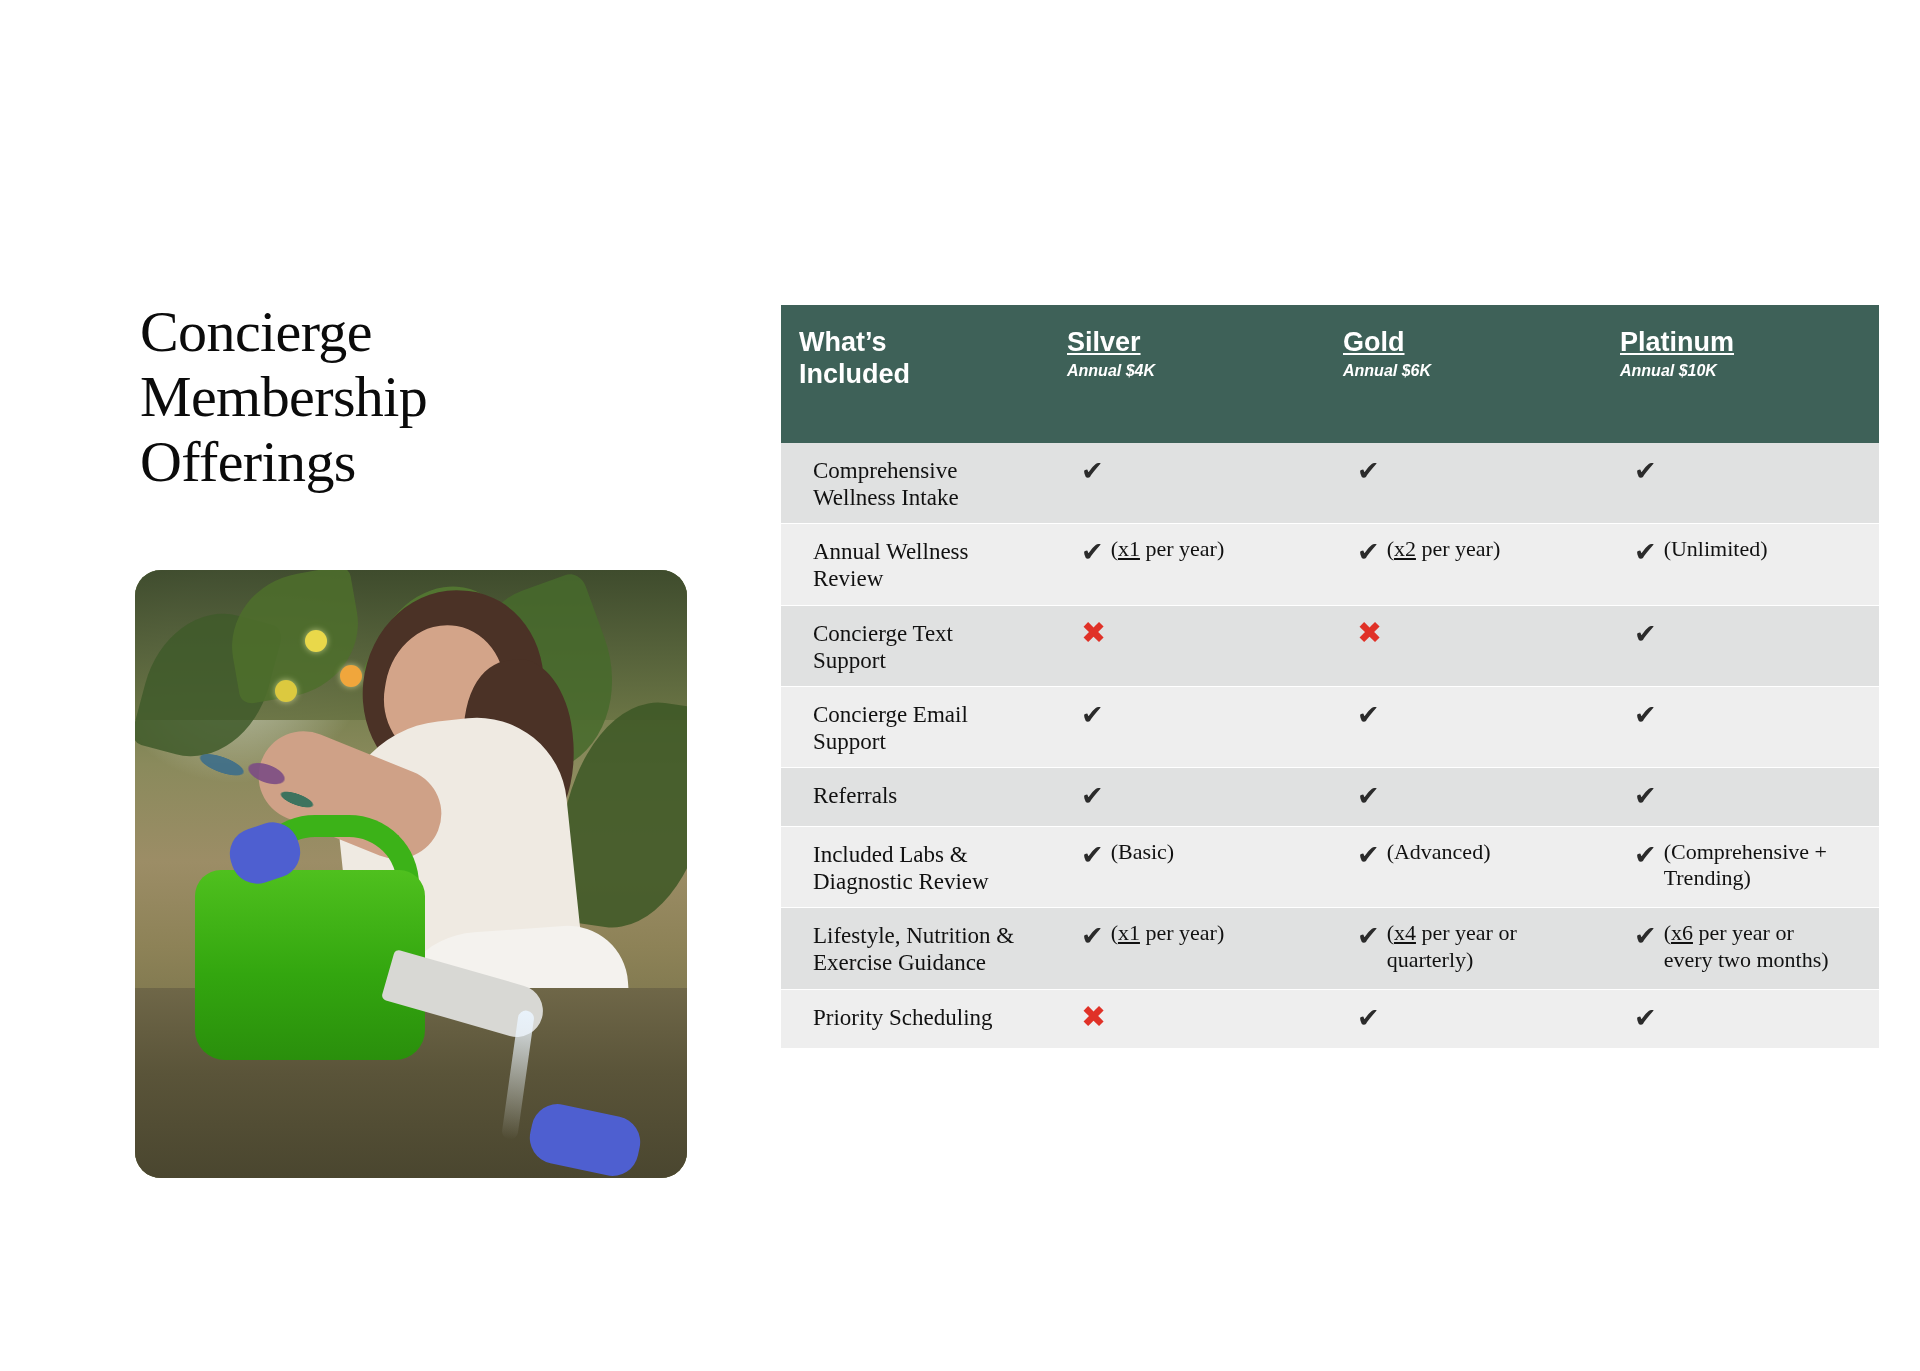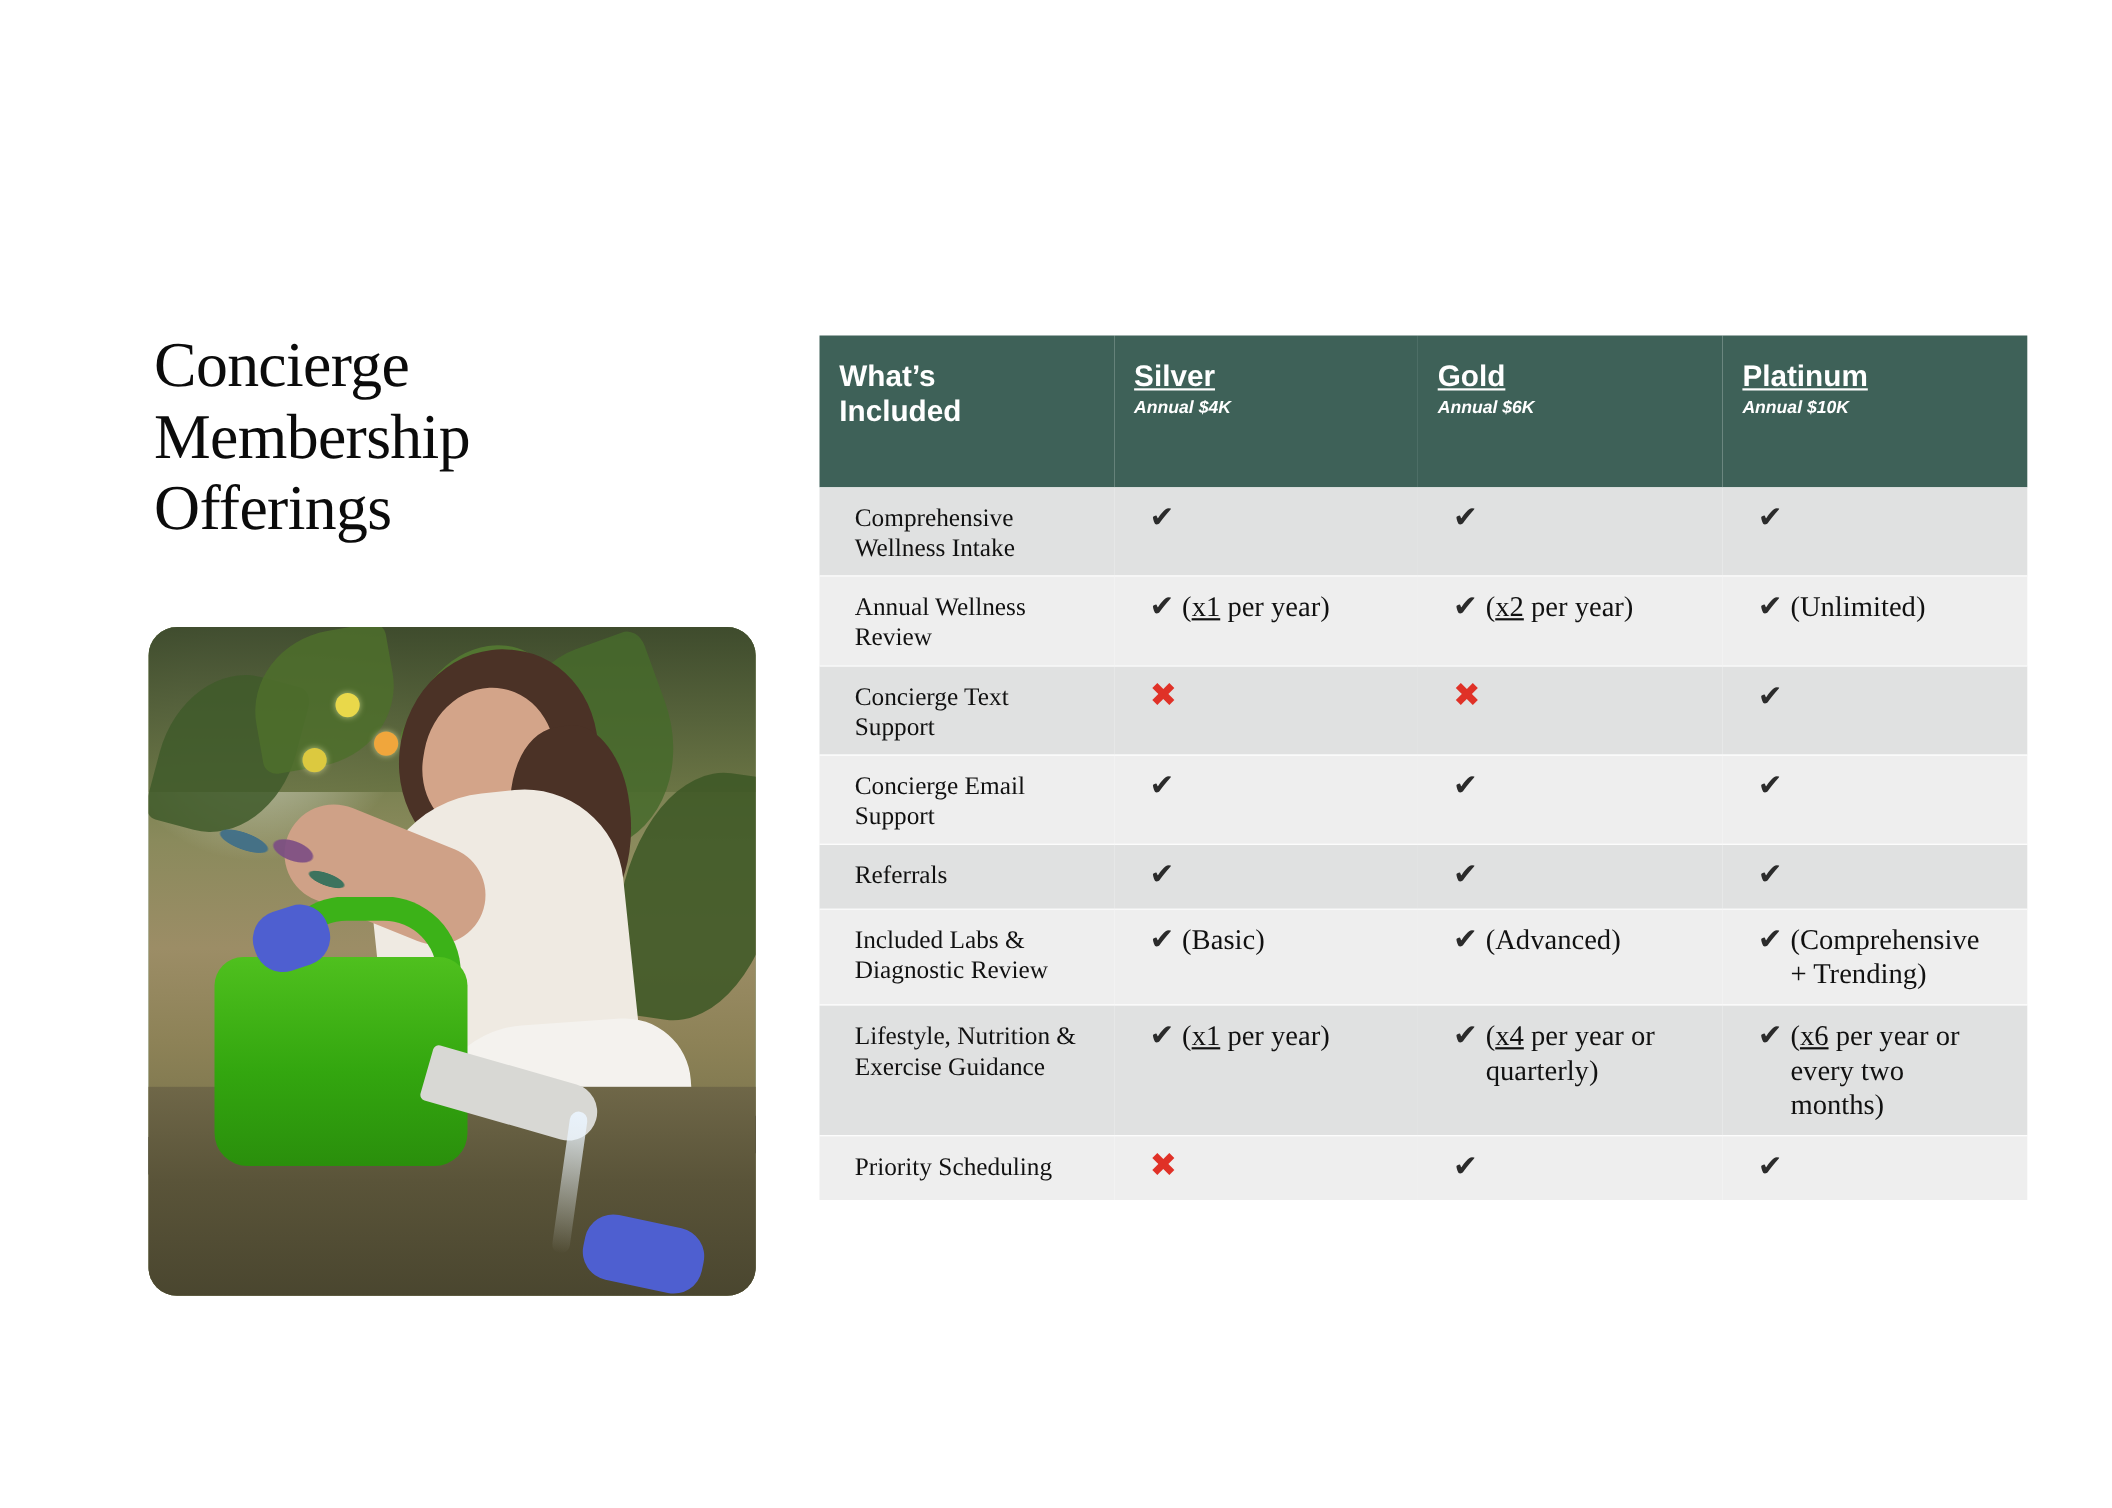--- a/index.html
+++ b/index.html
@@ -203,20 +203,21 @@
     position: absolute;
     left: 745px;
     top: 305px;
     width: 1098px;
   }
   table.pricing {
     border-collapse: collapse;
     width: 100%;
     table-layout: fixed;
     font-family: "Liberation Serif", serif;
+    margin-left: 36px;
   }
   table.pricing col.c0 { width: 268px; }
   table.pricing col.c1 { width: 276px; }
   table.pricing col.c2 { width: 277px; }
   table.pricing col.c3 { width: 277px; }
 
   thead th {
     background: #3e6158;
     color: #ffffff;
     text-align: left;
@@ -278,21 +279,21 @@
   .mark-no {
     font-family: "DejaVu Sans", sans-serif;
     color: #e03127;
     font-size: 30px;
     font-weight: bold;
     line-height: 1;
     flex: 0 0 auto;
   }
   .note {
     font-family: "Liberation Serif", serif;
-    font-size: 26px;
+    font-size: 22px;
     line-height: 1.2;
   }
   .note u { text-decoration: underline; }
 </style>
 </head>
 <body>
 
 <div class="slide">
 
   <div class="left-col">

